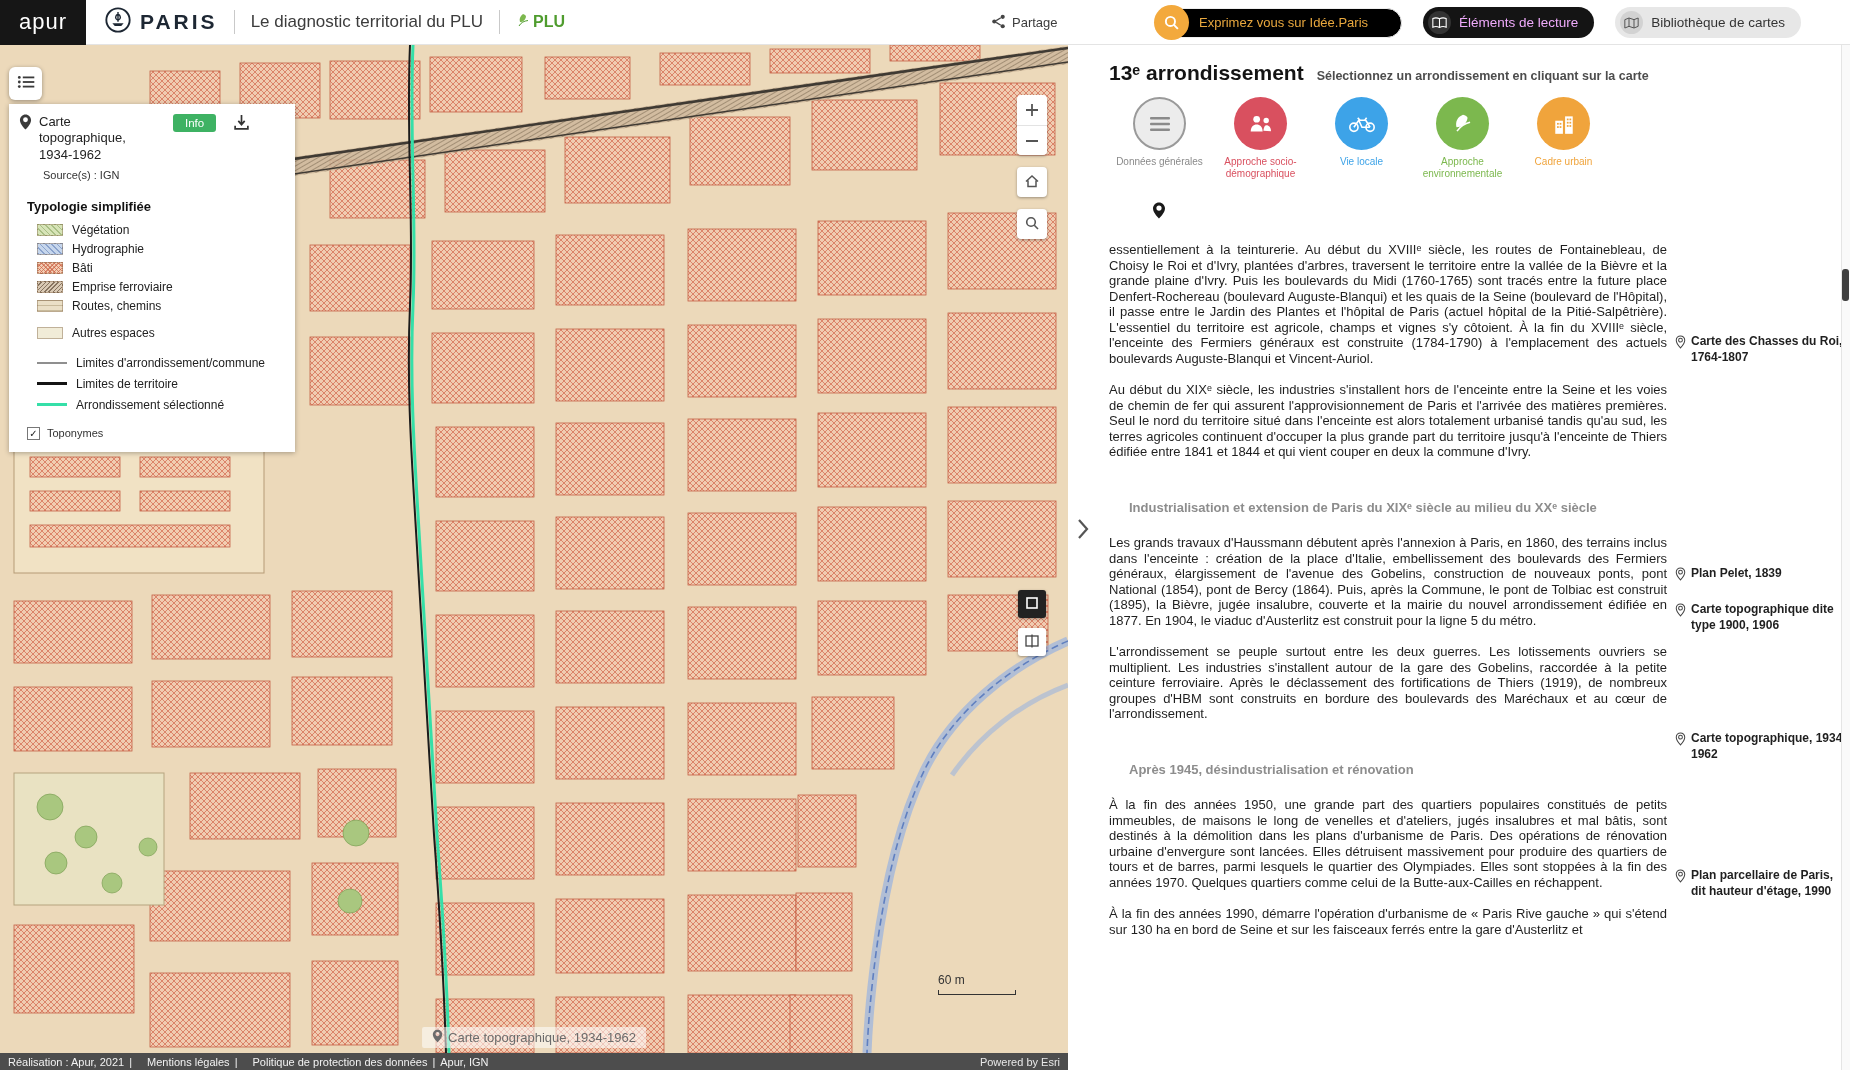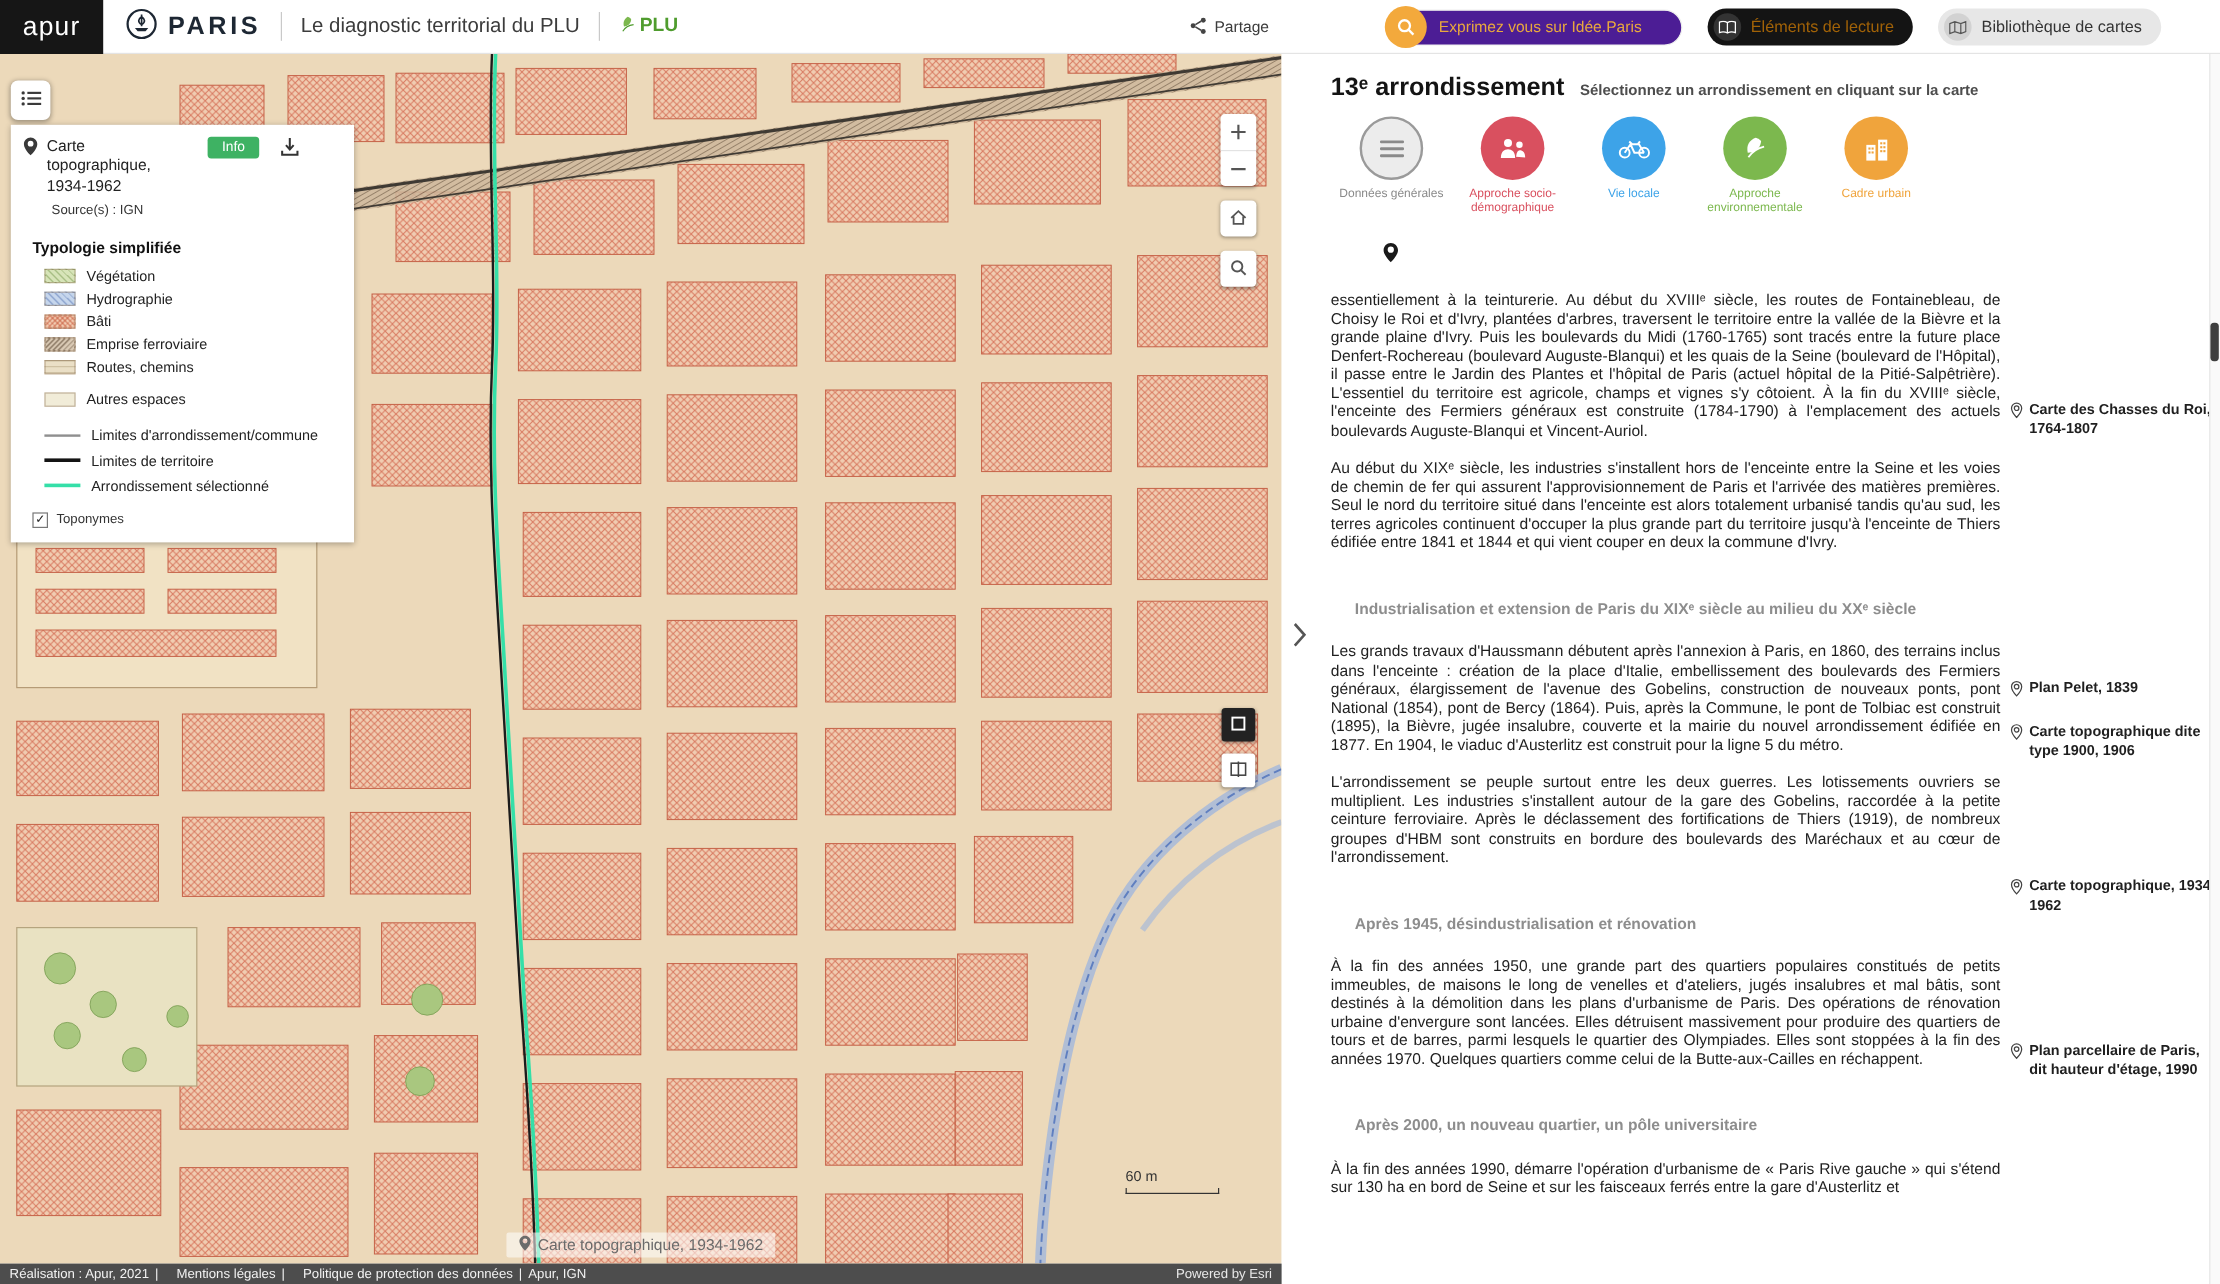--- a/index.html
+++ b/index.html
@@ -16,29 +16,29 @@
   .paris-brand { display:flex; align-items:center; gap:8px; margin-left:18px; }
   .paris-brand .word { font-size:21px; font-weight:bold; letter-spacing:3px; color:#1d2733; }
   .vdiv { width:1px; height:24px; background:#c9c9c9; margin:0 16px; }
   .app-title { font-size:17px; color:#3c3c3c; }
   .plu-logo { display:flex; align-items:center; gap:3px; color:#4f9c2e; font-weight:bold; font-size:16px; }
   .share-btn { position:absolute; left:985px; top:0; height:45px; display:flex; align-items:center;
                gap:6px; font-size:13px; color:#3c3c3c; background:none; border:none; cursor:pointer;
                font-family:inherit; }
   .hdr-right { position:absolute; left:1158px; top:7px; display:flex; align-items:center; gap:21px; }
   .search-wrap { position:relative; width:244px; height:30px; }
-  .search-wrap input { width:100%; height:100%; border:1px solid #eee; background:#4c1d95;
+  .search-wrap input { width:100%; height:100%; border:1px solid #eee; background:#000000;
                        border-radius:15px; padding:0 12px 0 40px; font-size:13px; color:#b07f2a;
                        font-family:inherit; outline:none; }
   .search-wrap input::placeholder { color:#e9a83e; opacity:1; }
   .search-badge { position:absolute; left:-4px; top:-3px; width:35px; height:35px; border-radius:50%;
                   background:#f3a93c; display:flex; align-items:center; justify-content:center; }
   .pill-btn { height:31px; border-radius:16px; border:none; display:flex; align-items:center;
               gap:8px; padding:0 16px 0 5px; font-size:13.5px; cursor:pointer; font-family:inherit; }
-  .pill-dark { background:#141414; color:#a16207; }
+  .pill-dark { background:#141414; color:#f0abfc; }
   .pill-light { background:#e7e7e7; color:#333; }
   .pill-icn { width:23px; height:23px; border-radius:50%; display:flex; align-items:center; justify-content:center; }
   .pill-dark .pill-icn { background:#333; }
   .pill-light .pill-icn { background:#d2d2d2; }
 
   
   .map-section { position:absolute; top:45px; left:0; width:1068px; height:1008px; background:#ecd9ba; overflow:hidden; }
   .map-svg { position:absolute; inset:0; width:100%; height:100%; }
   .blk { fill:url(#bati); stroke:#c2593f; stroke-width:0.8; opacity:0.95; }
 
@@ -586,21 +586,20 @@
   </button>
 
   <article class="article">
     <p>essentiellement à la teinturerie. Au début du XVIIIᵉ siècle, les routes de Fontainebleau, de Choisy le Roi et d'Ivry, plantées d'arbres, traversent le territoire entre la vallée de la Bièvre et la grande plaine d'Ivry. Puis les boulevards du Midi (1760-1765) sont tracés entre la future place Denfert-Rochereau (boulevard Auguste-Blanqui) et les quais de la Seine (boulevard de l'Hôpital), il passe entre le Jardin des Plantes et l'hôpital de Paris (actuel hôpital de la Pitié-Salpêtrière). L'essentiel du territoire est agricole, champs et vignes s'y côtoient. À la fin du XVIIIᵉ siècle, l'enceinte des Fermiers généraux est construite (1784-1790) à l'emplacement des actuels boulevards Auguste-Blanqui et Vincent-Auriol.</p>
     <p>Au début du XIXᵉ siècle, les industries s'installent hors de l'enceinte entre la Seine et les voies de chemin de fer qui assurent l'approvisionnement de Paris et l'arrivée des matières premières. Seul le nord du territoire situé dans l'enceinte est alors totalement urbanisé tandis qu'au sud, les terres agricoles continuent d'occuper la plus grande part du territoire jusqu'à l'enceinte de Thiers édifiée entre 1841 et 1844 et qui vient couper en deux la commune d'Ivry.</p>
     <h3>Industrialisation et extension de Paris du XIXᵉ siècle au milieu du XXᵉ siècle</h3>
     <p>Les grands travaux d'Haussmann débutent après l'annexion à Paris, en 1860, des terrains inclus dans l'enceinte : création de la place d'Italie, embellissement des boulevards des Fermiers généraux, élargissement de l'avenue des Gobelins, construction de nouveaux ponts, pont National (1854), pont de Bercy (1864). Puis, après la Commune, le pont de Tolbiac est construit (1895), la Bièvre, jugée insalubre, couverte et la mairie du nouvel arrondissement édifiée en 1877. En 1904, le viaduc d'Austerlitz est construit pour la ligne 5 du métro.</p>
     <p>L'arrondissement se peuple surtout entre les deux guerres. Les lotissements ouvriers se multiplient. Les industries s'installent autour de la gare des Gobelins, raccordée à la petite ceinture ferroviaire. Après le déclassement des fortifications de Thiers (1919), de nombreux groupes d'HBM sont construits en bordure des boulevards des Maréchaux et au cœur de l'arrondissement.</p>
     <h3>Après 1945, désindustrialisation et rénovation</h3>
     <p>À la fin des années 1950, une grande part des quartiers populaires constitués de petits immeubles, de maisons le long de venelles et d'ateliers, jugés insalubres et mal bâtis, sont destinés à la démolition dans les plans d'urbanisme de Paris. Des opérations de rénovation urbaine d'envergure sont lancées. Elles détruisent massivement pour produire des quartiers de tours et de barres, parmi lesquels le quartier des Olympiades. Elles sont stoppées à la fin des années 1970. Quelques quartiers comme celui de la Butte-aux-Cailles en réchappent.</p>
-    <h3>Après 2000, un nouveau quartier, un pôle universitaire</h3>
     <p>À la fin des années 1990, démarre l'opération d'urbanisme de « Paris Rive gauche » qui s'étend sur 130 ha en bord de Seine et sur les faisceaux ferrés entre la gare d'Austerlitz et</p>
   </article>
 
   <div class="map-link" style="top:289px">
     <svg width="11" height="14" viewBox="0 0 14 17">
         <path d="M7 .8C4 .8 1.6 3.2 1.6 6.3c0 4 5.4 9.7 5.4 9.7s5.4-5.7 5.4-9.7C12.4 3.2 10 .8 7 .8zm0 7.8a2.4 2.4 0 1 1 0-4.8 2.4 2.4 0 0 1 0 4.8z" fill="none" stroke="#444" stroke-width="1.3"></path>
       </svg>
     <span>Carte des Chasses du Roi, 1764-1807</span>
   </div>
   <div class="map-link" style="top:521px">

